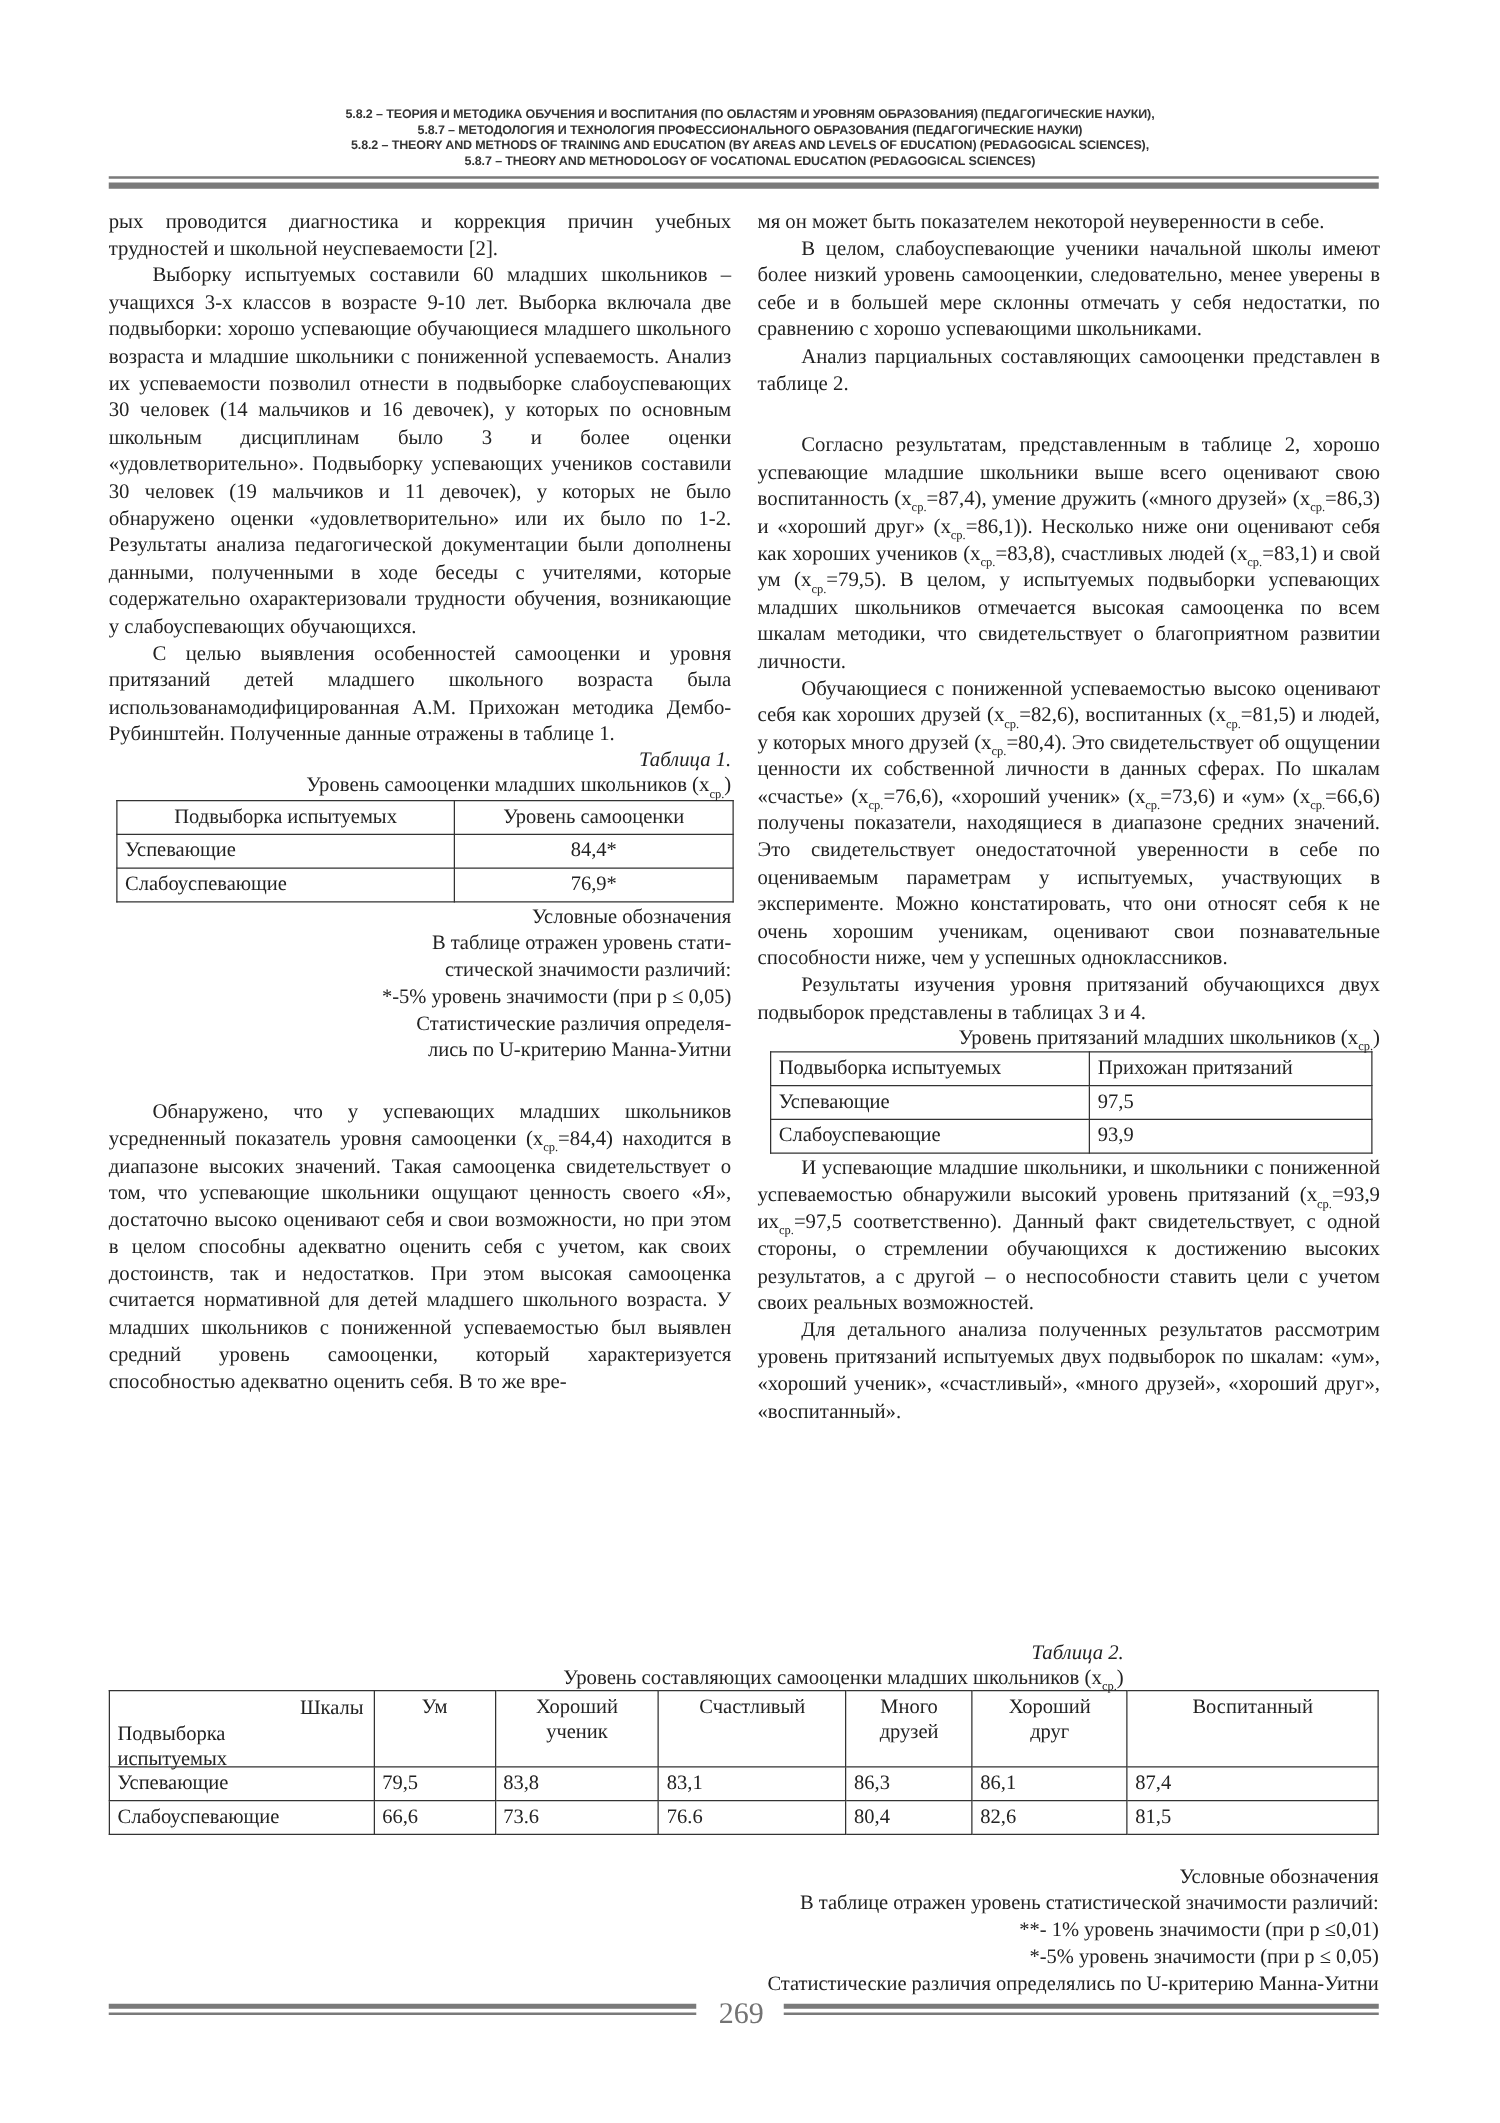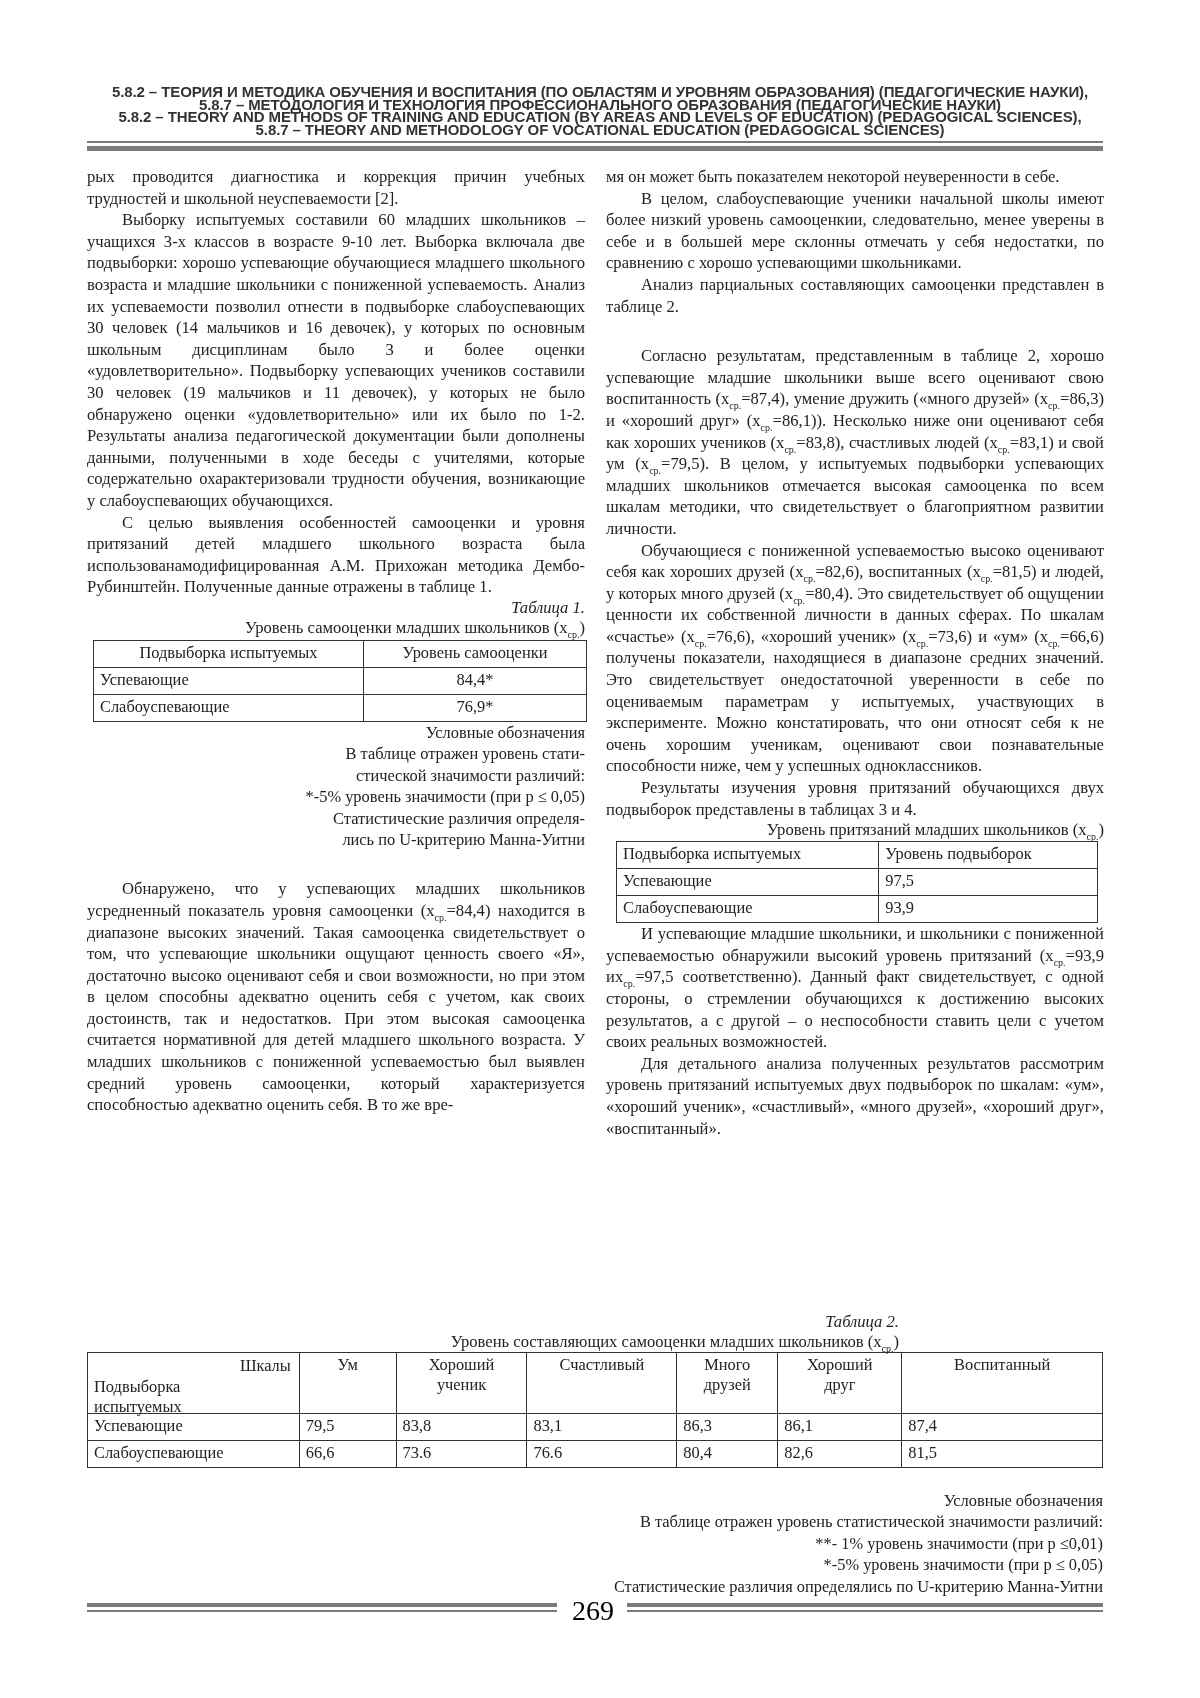--- a/index.html
+++ b/index.html
@@ -5,21 +5,21 @@
   html, body { margin: 0; padding: 0; background: #ffffff; }
   body {
     width: 1200px; height: 1698px; position: relative; overflow: hidden;
     font-family: "Liberation Serif", "DejaVu Serif", serif;
     color: #222;
   }
   .running-head {
     position: absolute; left: 0; top: 86px; width: 1200px;
     text-align: center;
     font-family: "Liberation Sans", "DejaVu Sans", sans-serif;
-    font-weight: bold; font-size: 15px; line-height: 12.5px;
+    font-weight: bold; font-size: 10px; line-height: 12.5px;
     color: #333; letter-spacing: -0.1px;
   }
   .rule-thin { position: absolute; height: 2px; background: #7a7a7a; }
   .rule-thick { position: absolute; height: 5px; background: #7a7a7a; }
 
   .col {
     position: absolute; top: 166px; width: 498px;
     font-size: 16.6px; line-height: 21.6px; text-align: justify;
     hyphens: manual;
   }
@@ -50,21 +50,21 @@
   #t2 td, #t2 th { text-align: left; height: 22px; margin-top: 20px; }
   #t2 th.hdr { text-align: center; }
   #t2 .corner { position: relative; height: 60px; padding: 0; }
   #t2 .corner .sc { position: absolute; right: 8px; top: 3px; }
   #t2 .corner .sub1 { position: absolute; left: 6px; top: 24px; line-height: 20px; text-align: left; }
 
   .t2-notes { position: absolute; right: 97px; top: 1490px; }
 
   .footer-num {
     position: absolute; top: 1598px; left: 565px; width: 56px; text-align: center;
-    font-size: 28px; line-height: 26px; color: #000000;
+    font-size: 24px; line-height: 26px; color: #737373;
   }
 </style>
 </head>
 <body>
 
 <div class="running-head">
   <div>5.8.2 – ТЕОРИЯ И МЕТОДИКА ОБУЧЕНИЯ И ВОСПИТАНИЯ (ПО ОБЛАСТЯМ И УРОВНЯМ ОБРАЗОВАНИЯ) (ПЕДАГОГИЧЕСКИЕ НАУКИ),</div>
   <div>5.8.7 – МЕТОДОЛОГИЯ И ТЕХНОЛОГИЯ ПРОФЕССИОНАЛЬНОГО ОБРАЗОВАНИЯ (ПЕДАГОГИЧЕСКИЕ НАУКИ)</div>
   <div>5.8.2 – THEORY AND METHODS OF TRAINING AND EDUCATION (BY AREAS AND LEVELS OF EDUCATION) (PEDAGOGICAL SCIENCES),</div>
   <div>5.8.7 – THEORY AND METHODOLOGY OF VOCATIONAL EDUCATION (PEDAGOGICAL SCIENCES)</div>
@@ -114,21 +114,21 @@
   <div class="gap"></div>
   <p><span>Согласно результатам, представленным в таблице 2, хорошо успевающие младшие школьники выше всего оценивают свою воспитанность (x</span><span class="sub">ср.</span><span>=87,4),  умение дружить («много друзей» (x</span><span class="sub">ср.</span><span>=86,3) и «хороший друг» (x</span><span class="sub">ср.</span><span>=86,1)). Несколько ниже они оценивают себя как хороших учеников (x</span><span class="sub">ср.</span><span>=83,8), счастливых людей (x</span><span class="sub">ср.</span><span>=83,1) и свой ум (x</span><span class="sub">ср.</span><span>=79,5). В целом, у испытуемых подвыборки успевающих младших школьников отмечается высокая самооценка по всем шкалам методики, что свидетельствует о благоприятном развитии личности.</span></p>
   <p><span>Обучающиеся с пониженной успеваемостью высоко оценивают себя как хороших друзей (x</span><span class="sub">ср.</span><span>=82,6), воспитанных (x</span><span class="sub">ср.</span><span>=81,5) и людей, у которых много друзей (x</span><span class="sub">ср.</span><span>=80,4). Это свидетельствует об ощущении ценности их собственной личности в данных сферах. По шкалам «счастье» (x</span><span class="sub">ср.</span><span>=76,6), «хороший ученик» (x</span><span class="sub">ср.</span><span>=73,6) и «ум» (x</span><span class="sub">ср.</span><span>=66,6) получены показатели, находящиеся в диапазоне средних значений. Это свидетельствует онедостаточной уверенности в себе по оцениваемым параметрам у испытуемых, участвующих в эксперименте. Можно констатировать, что они относят себя к не очень хорошим ученикам, оценивают свои познавательные способности ниже, чем у успешных одноклассников.</span></p>
   <p>Результаты изучения уровня притязаний обучающихся двух подвыборок представлены в таблицах 3 и 4.</p>
 
   <div class="tab-title"><span>Уровень притязаний младших школьников (x</span><span class="sub">ср.</span><span>)</span></div>
   <table class="data" id="t3">
     <tbody>
         <tr>
       <th>Подвыборка испытуемых</th>
-      <th>Уровень подвыборок</th>
+      <th>Прихожан притязаний</th>
     </tr>
     <tr>
       <td>Успевающие</td>
       <td>97,5</td>
     </tr>
     <tr>
       <td>Слабоуспевающие</td>
       <td>93,9</td>
     </tr>
   </tbody>

